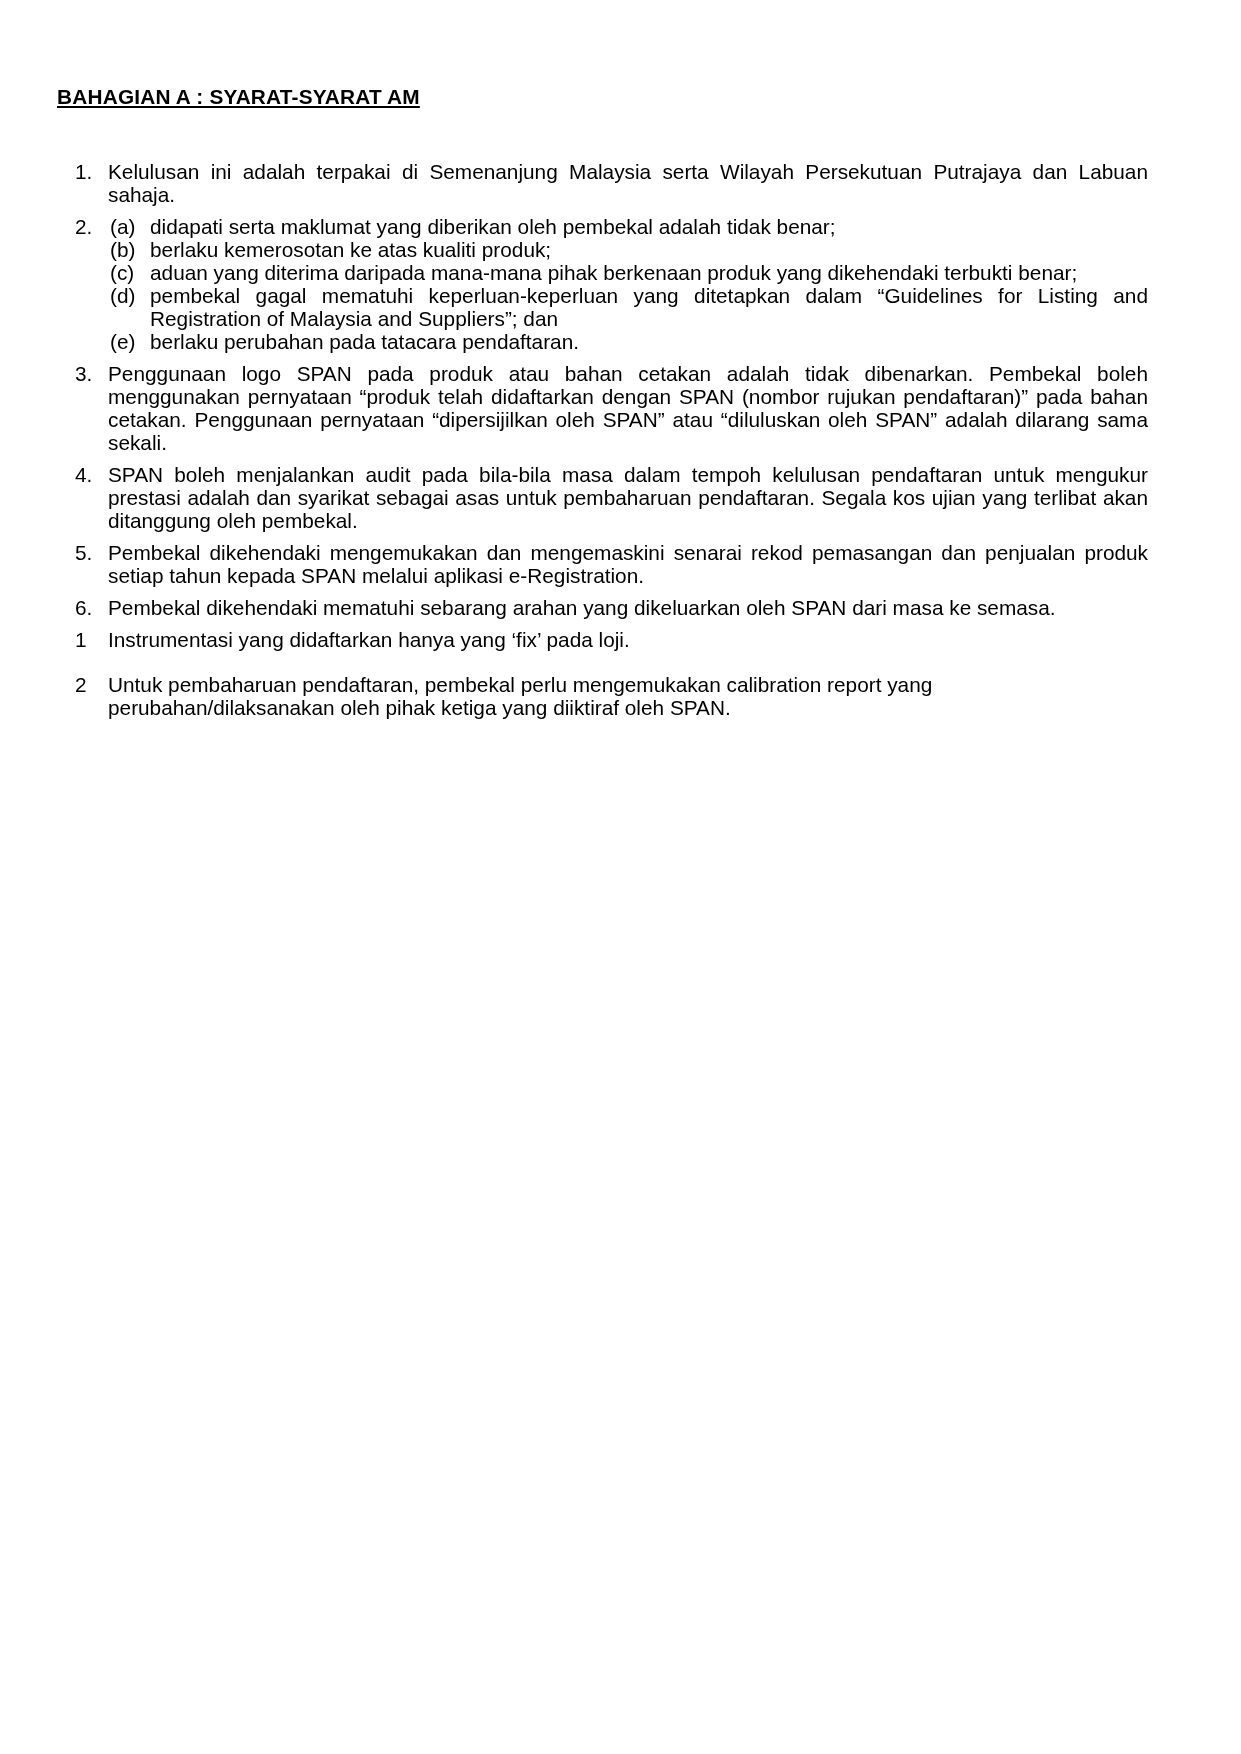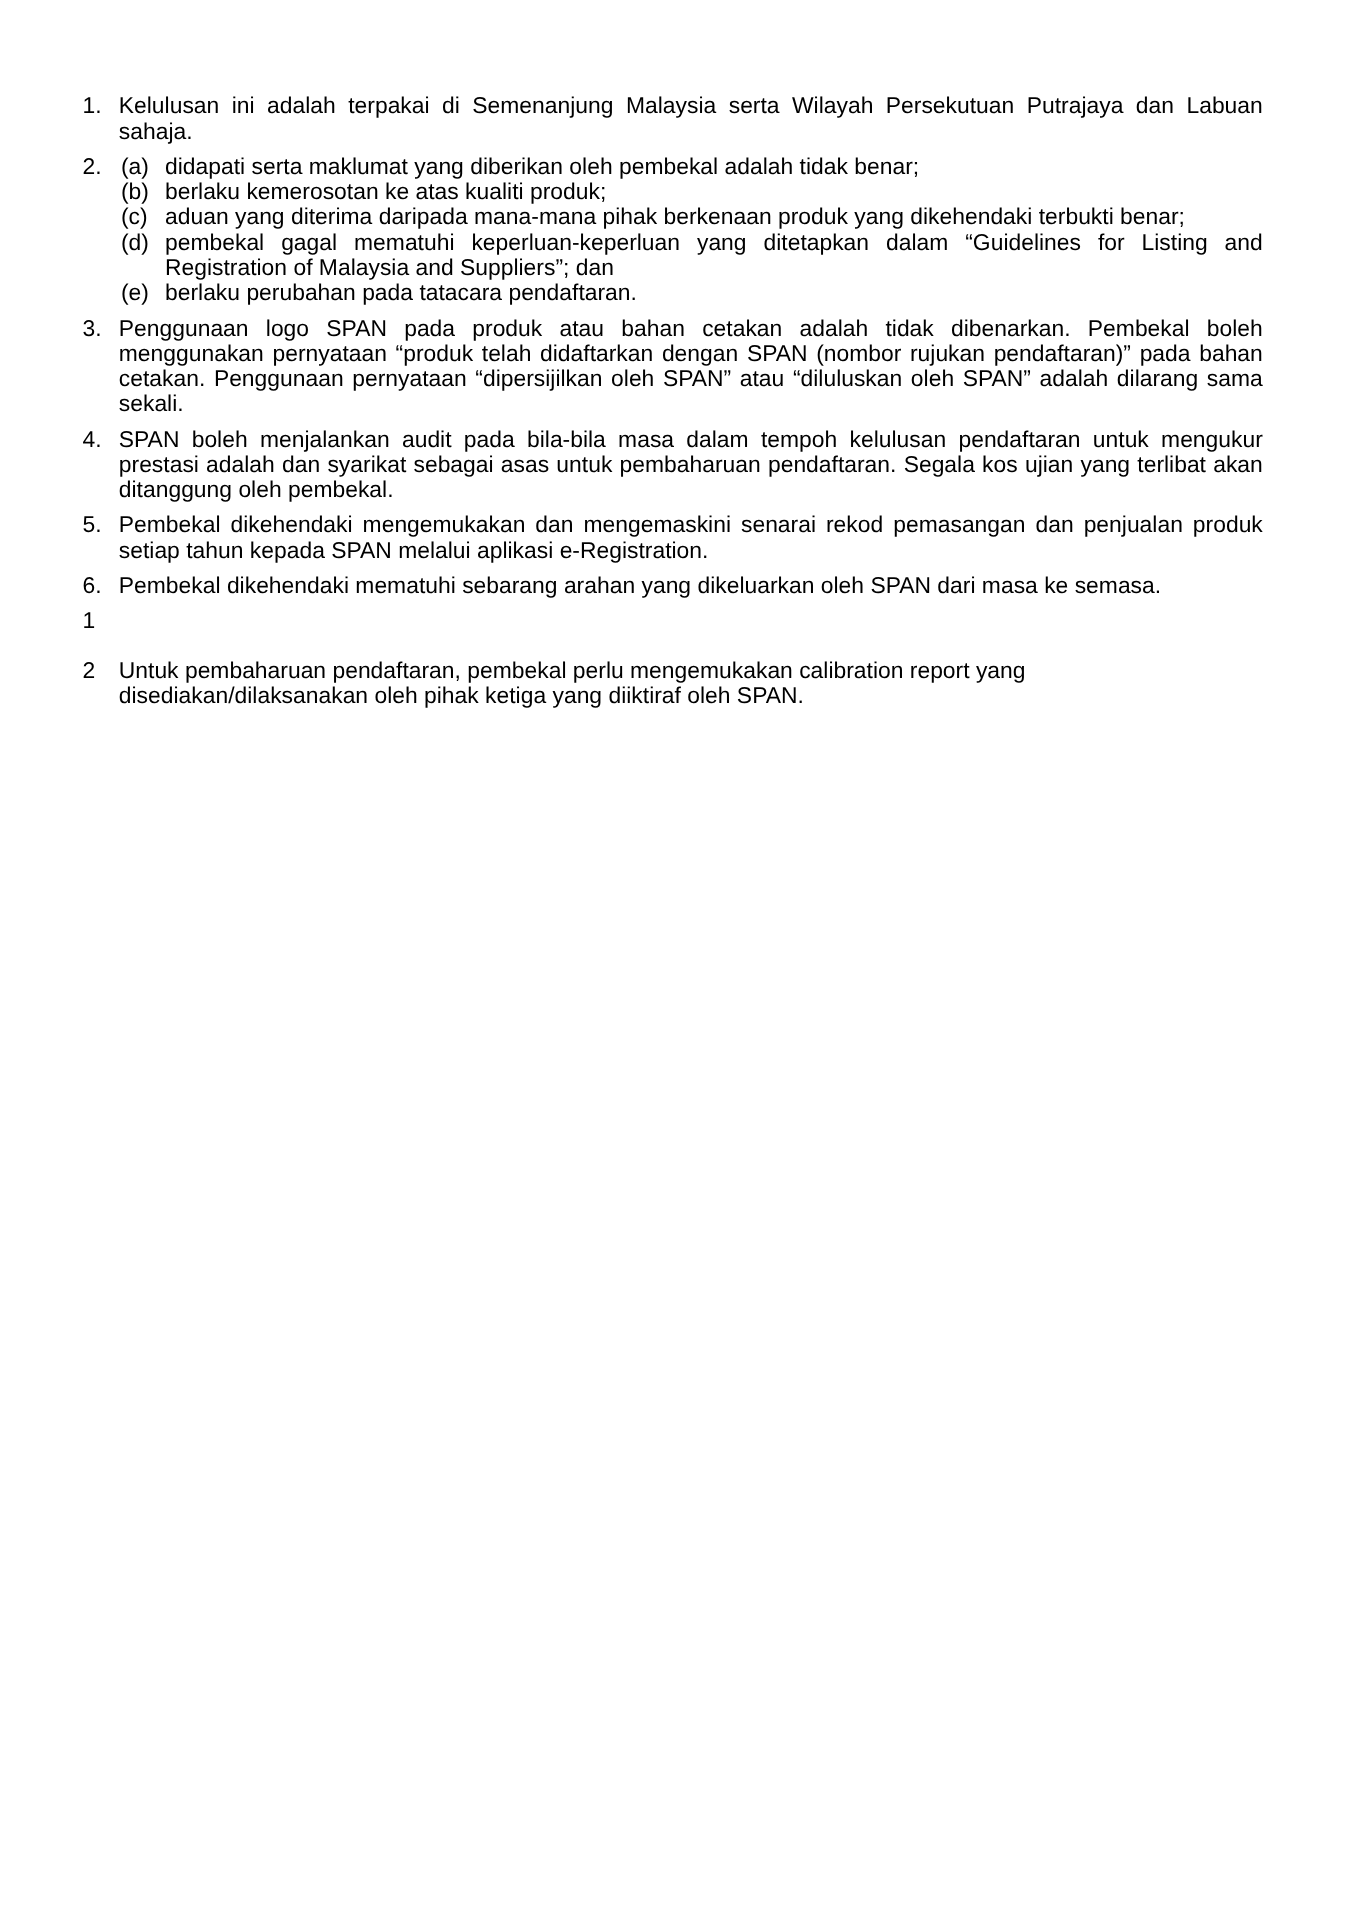--- a/index.html
+++ b/index.html
@@ -72,20 +72,21 @@
   .section-b .item .body {
     max-width: 920px;
     text-align: left;
   }
 </style>
 </head>
 <body>
 
 <div class="page">
 
+  <h1 class="section-title">BAHAGIAN A : SYARAT-SYARAT AM</h1>
 
   <ol class="cond-list section-a">
 
     <li class="item">
       <span class="num">1.</span>
       <div class="body">Kelulusan ini adalah terpakai di Semenanjung Malaysia serta Wilayah Persekutuan Putrajaya dan Labuan sahaja.</div>
     </li>
 
     <li class="item">
       <span class="num">2.</span>
@@ -135,22 +136,23 @@
       <div class="body">Pembekal dikehendaki mematuhi sebarang arahan yang dikeluarkan oleh SPAN dari masa ke semasa.</div>
     </li>
 
   </ol>
 
 
   <ol class="cond-list section-b">
 
     <li class="item">
       <span class="num">1</span>
+      <div class="body">Instrumentasi yang didaftarkan hanya yang ‘fix’ pada loji.</div>
     </li>
 
     <li class="item">
       <span class="num">2</span>
-      <div class="body">Untuk pembaharuan pendaftaran, pembekal perlu mengemukakan calibration report yang disediakan/dilaksanakan oleh pihak ketiga yang diiktiraf oleh SPAN.</div>
+      <div class="body">Untuk pembaharuan pendaftaran, pembekal perlu mengemukakan calibration report yang perubahan/dilaksanakan oleh pihak ketiga yang diiktiraf oleh SPAN.</div>
     </li>
 
   </ol>
 
 </div>
 
 </body></html>

